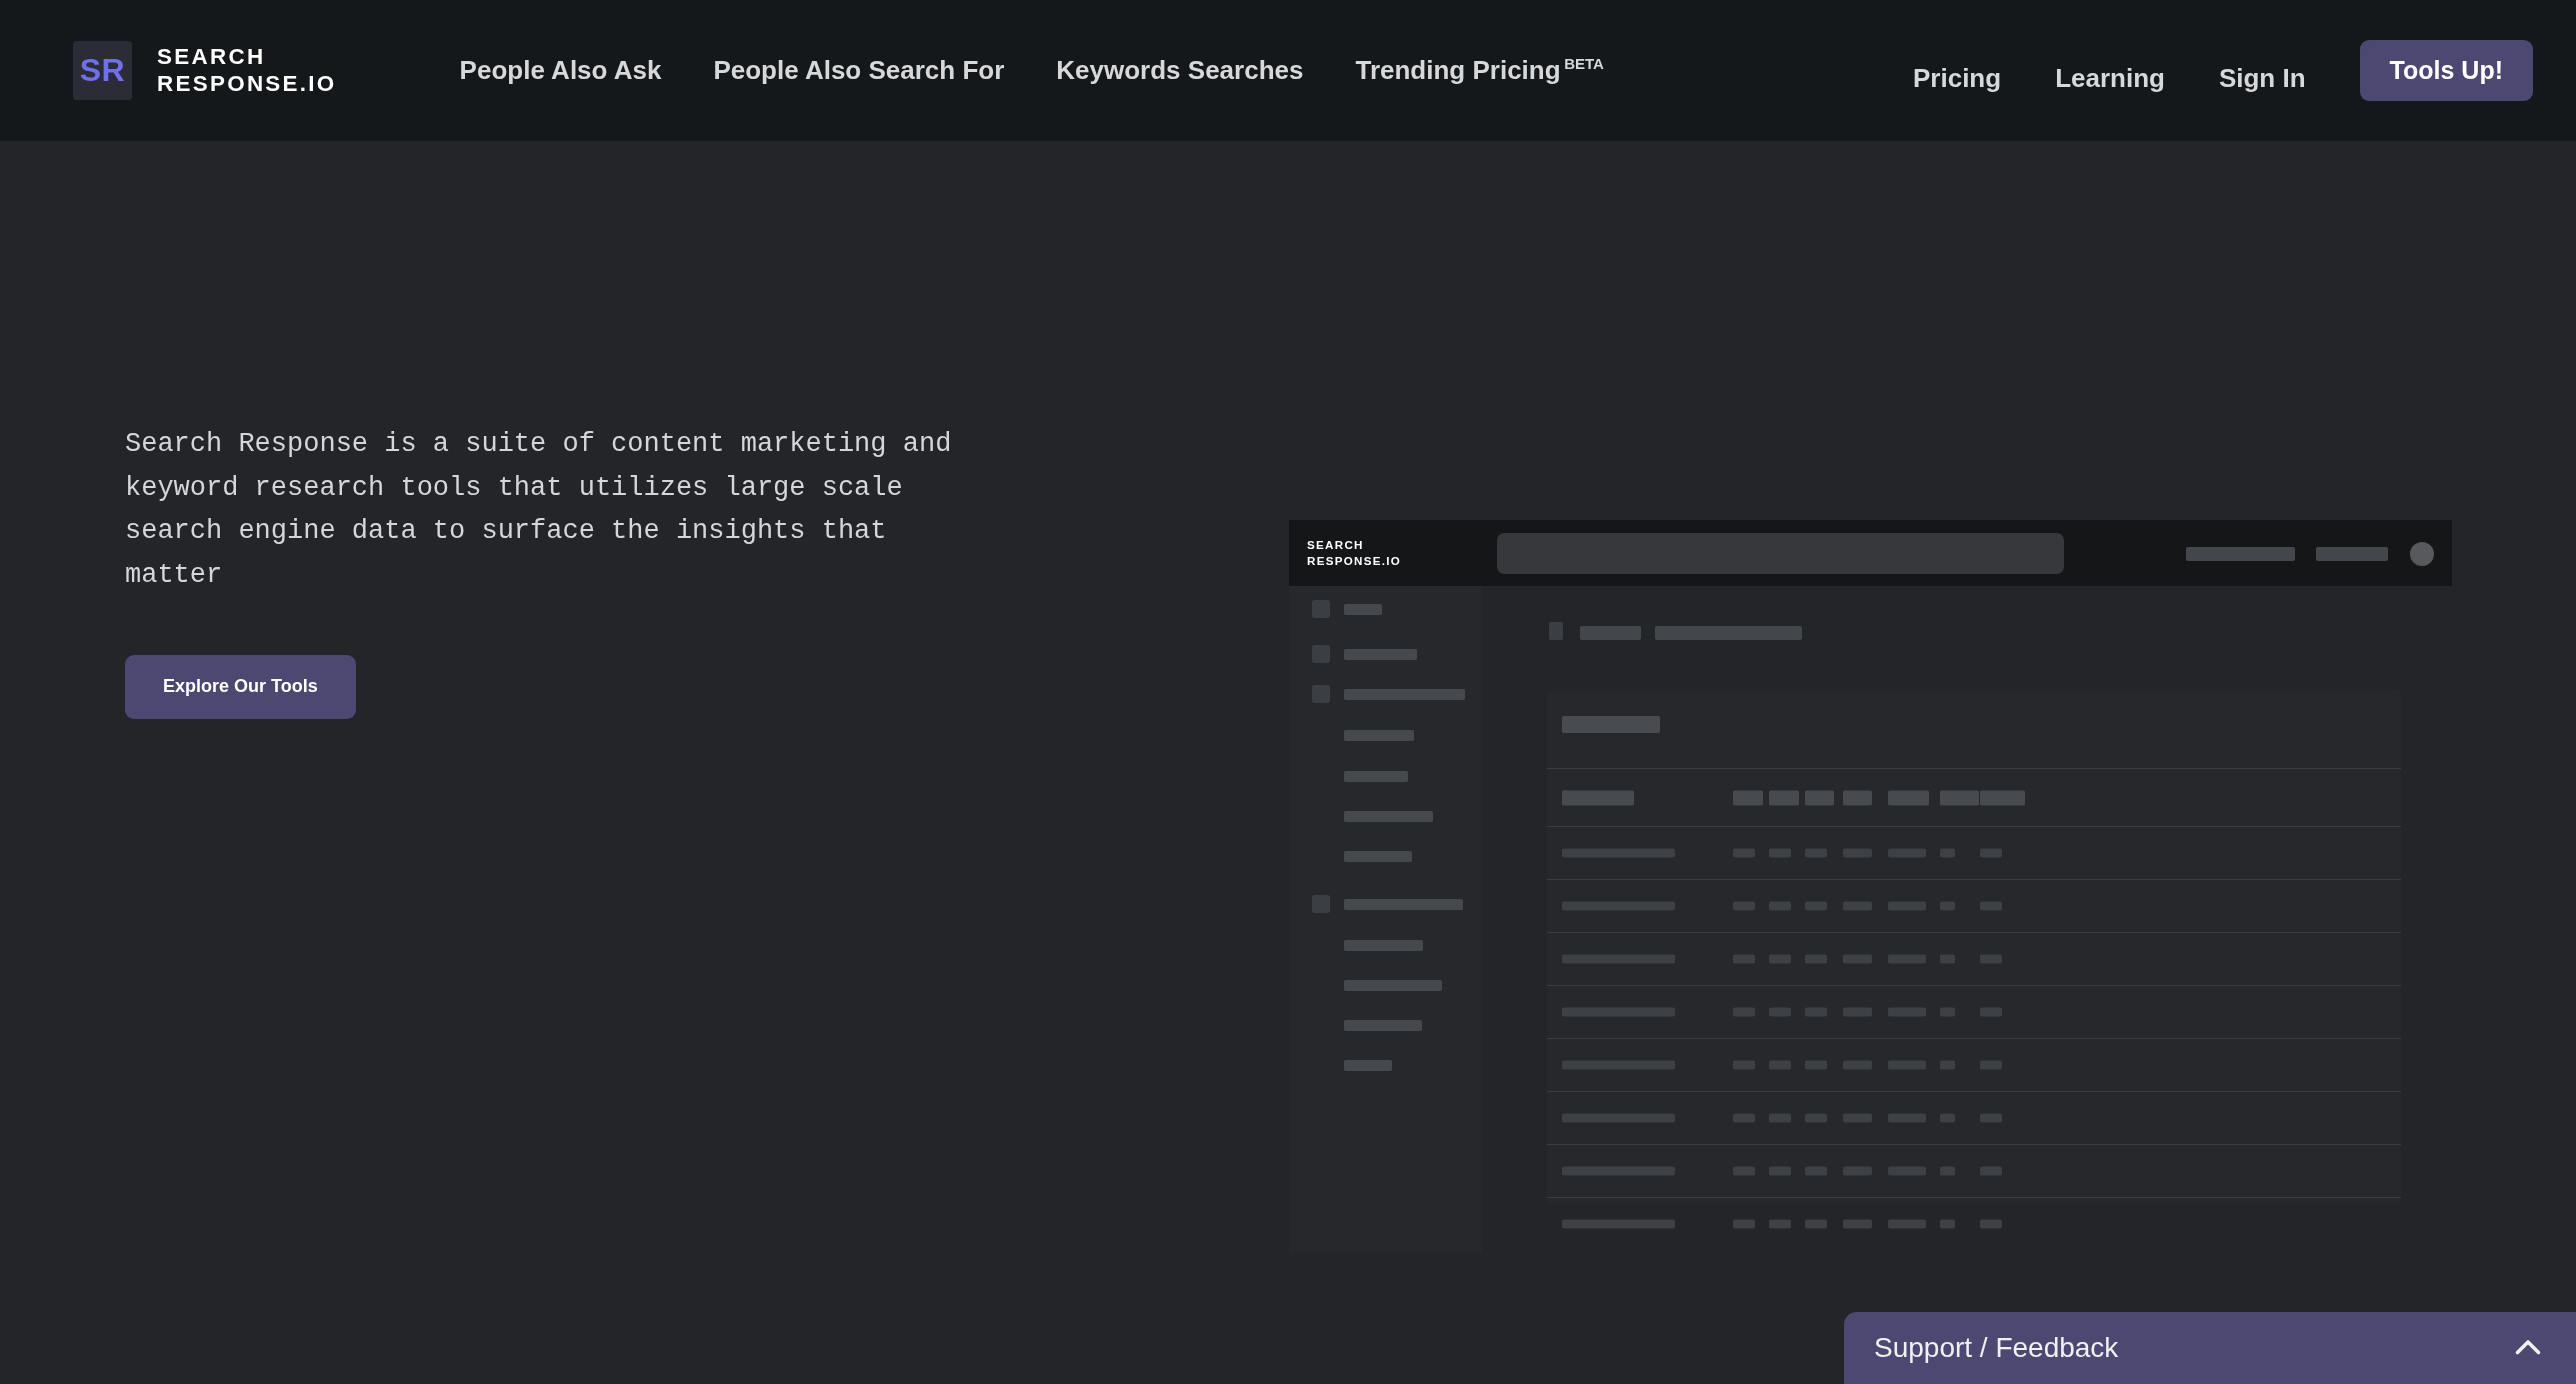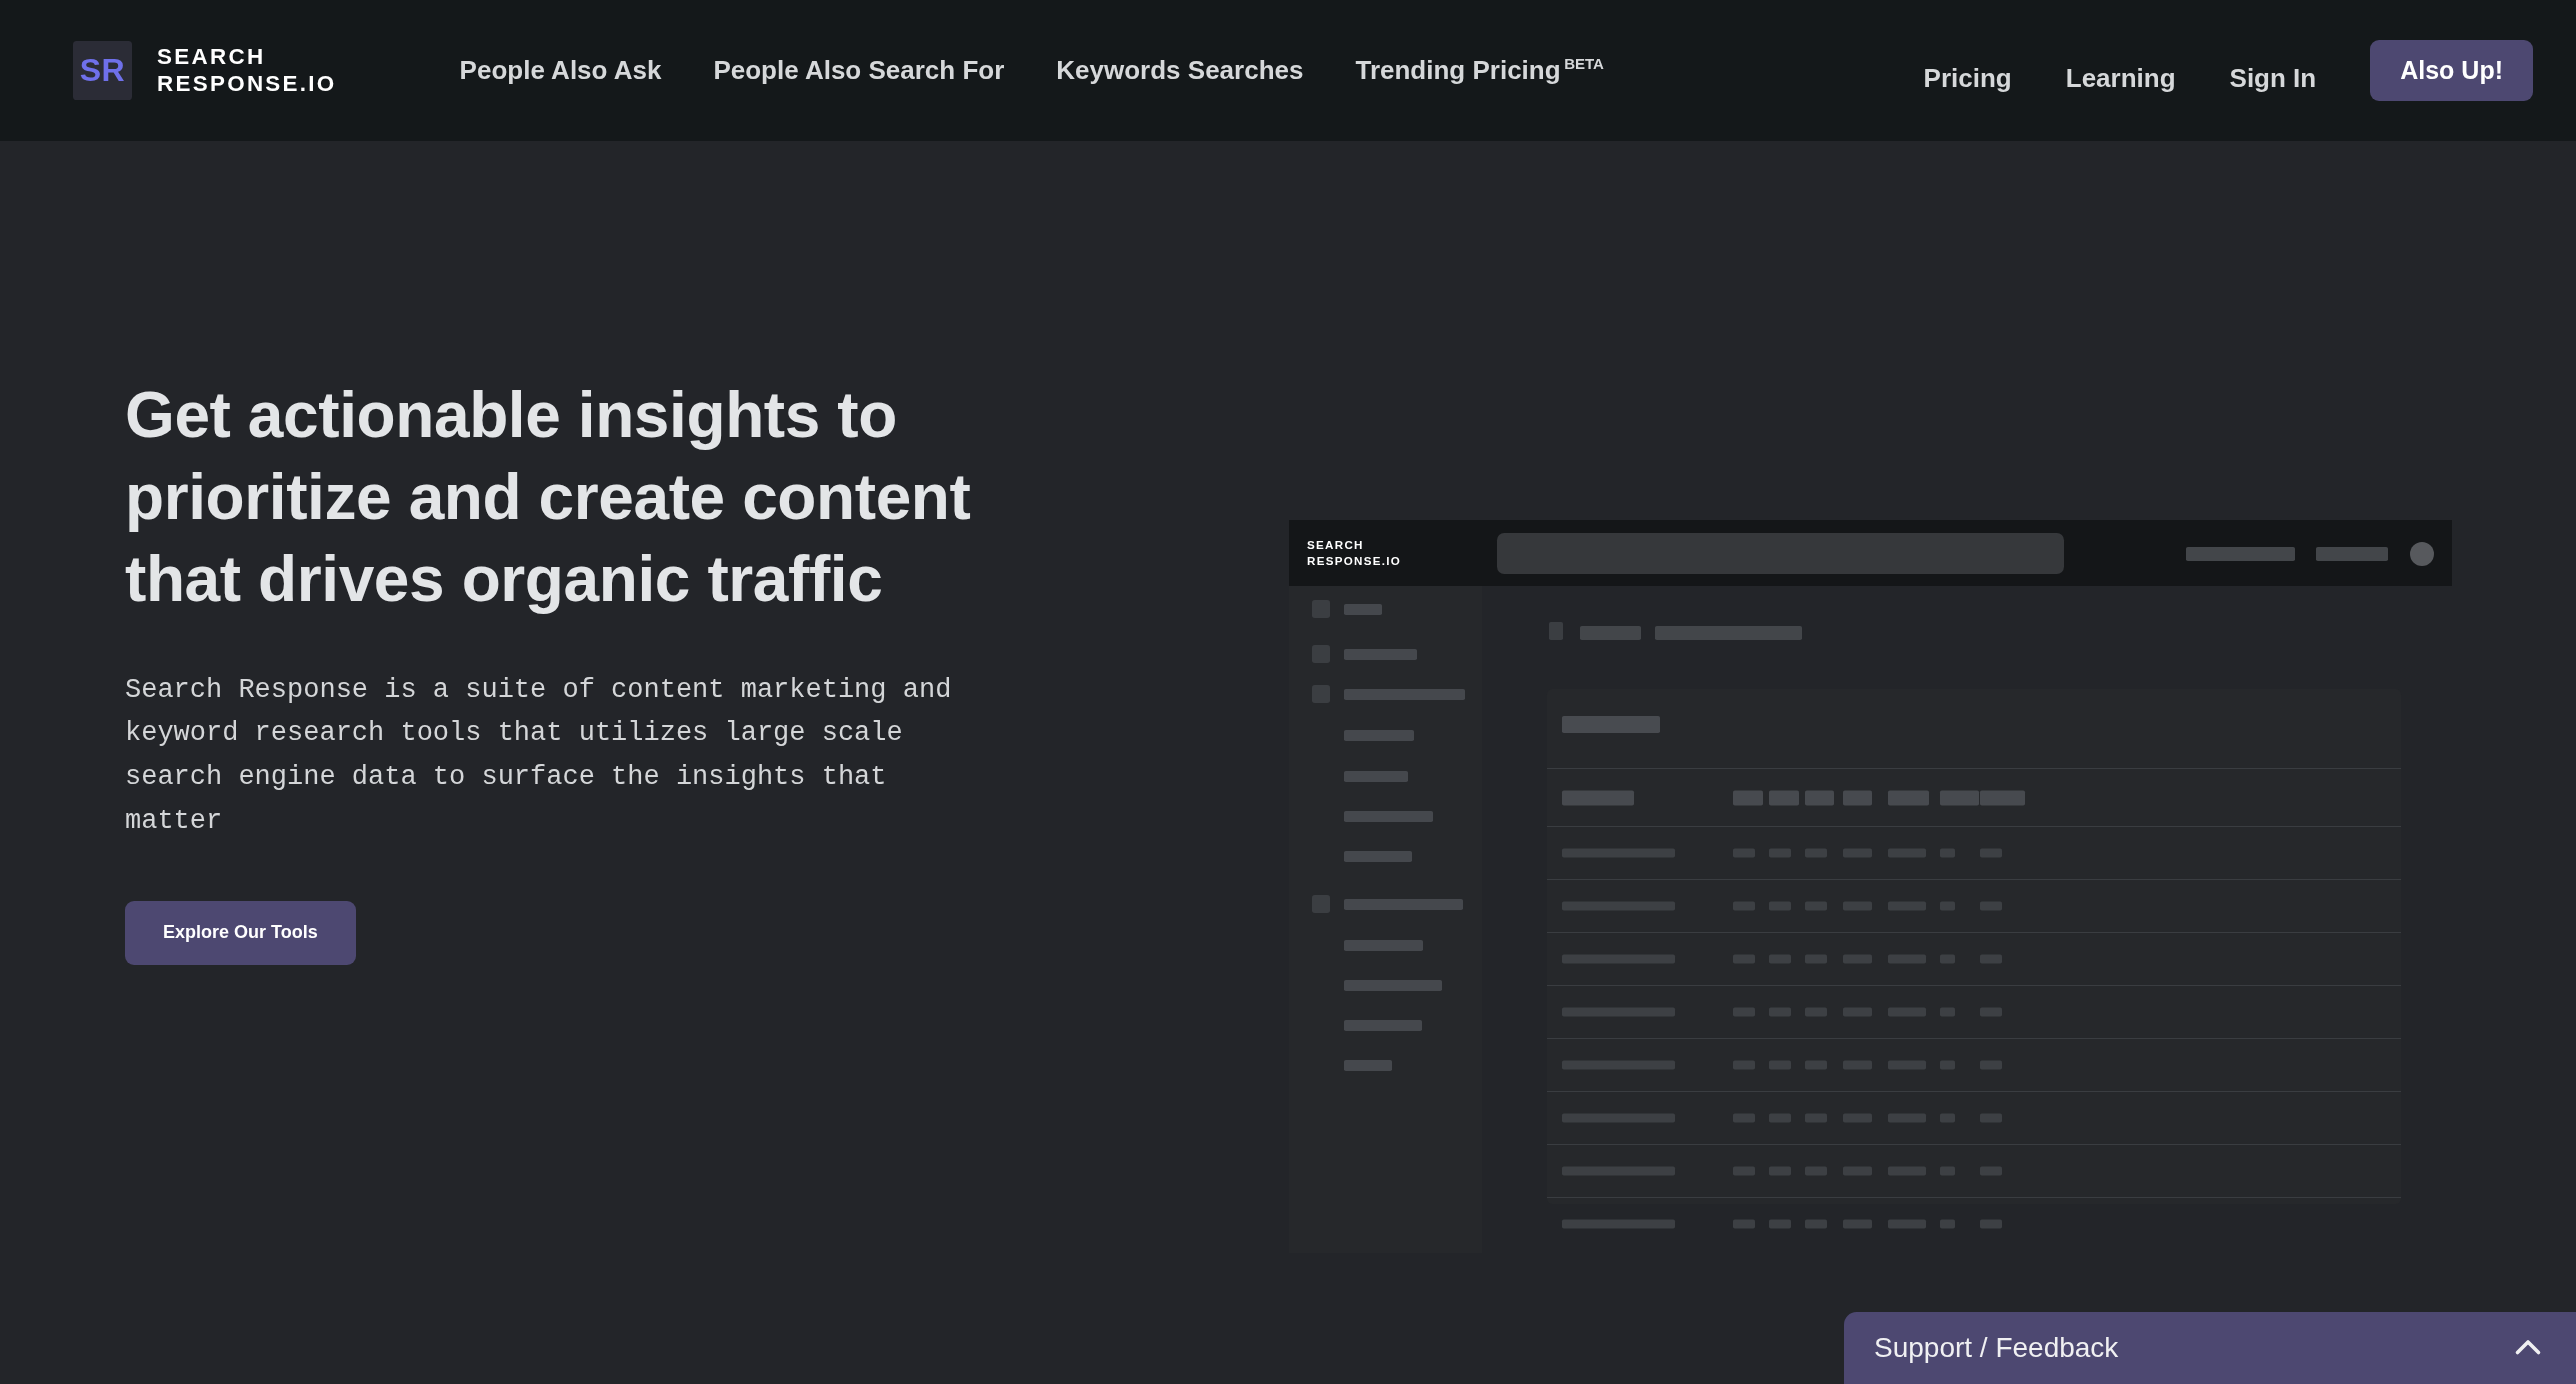--- a/index.html
+++ b/index.html
@@ -281,29 +281,28 @@
   <div class="right-nav">
     <div class="nav-link">
       <span>Pricing</span>
     </div>
     <div class="nav-link">
       <span>Learning</span>
     </div>
     <div class="nav-link">
       <span>Sign In</span>
     </div>
-    <button class="signup-btn">Also Up!</button>
+    <button class="signup-btn">Tools Up!</button>
   </div>
 
 </div>
 
 <div class="hero">
 
   <div class="hero-copy">
-    <h1 class="hero-title">Get actionable insights to prioritize and create content that drives organic traffic</h1>
     <p class="hero-sub">Search Response is a suite of content marketing and keyword research tools that utilizes large scale search engine data to surface the insights that matter</p>
     <button class="cta-btn">Explore Our Tools</button>
   </div>
 
   <div class="mockup">
 
     <div class="mk-header">
       <div class="mk-logo">SEARCH
 RESPONSE.IO</div>
       <div class="mk-search"></div>

